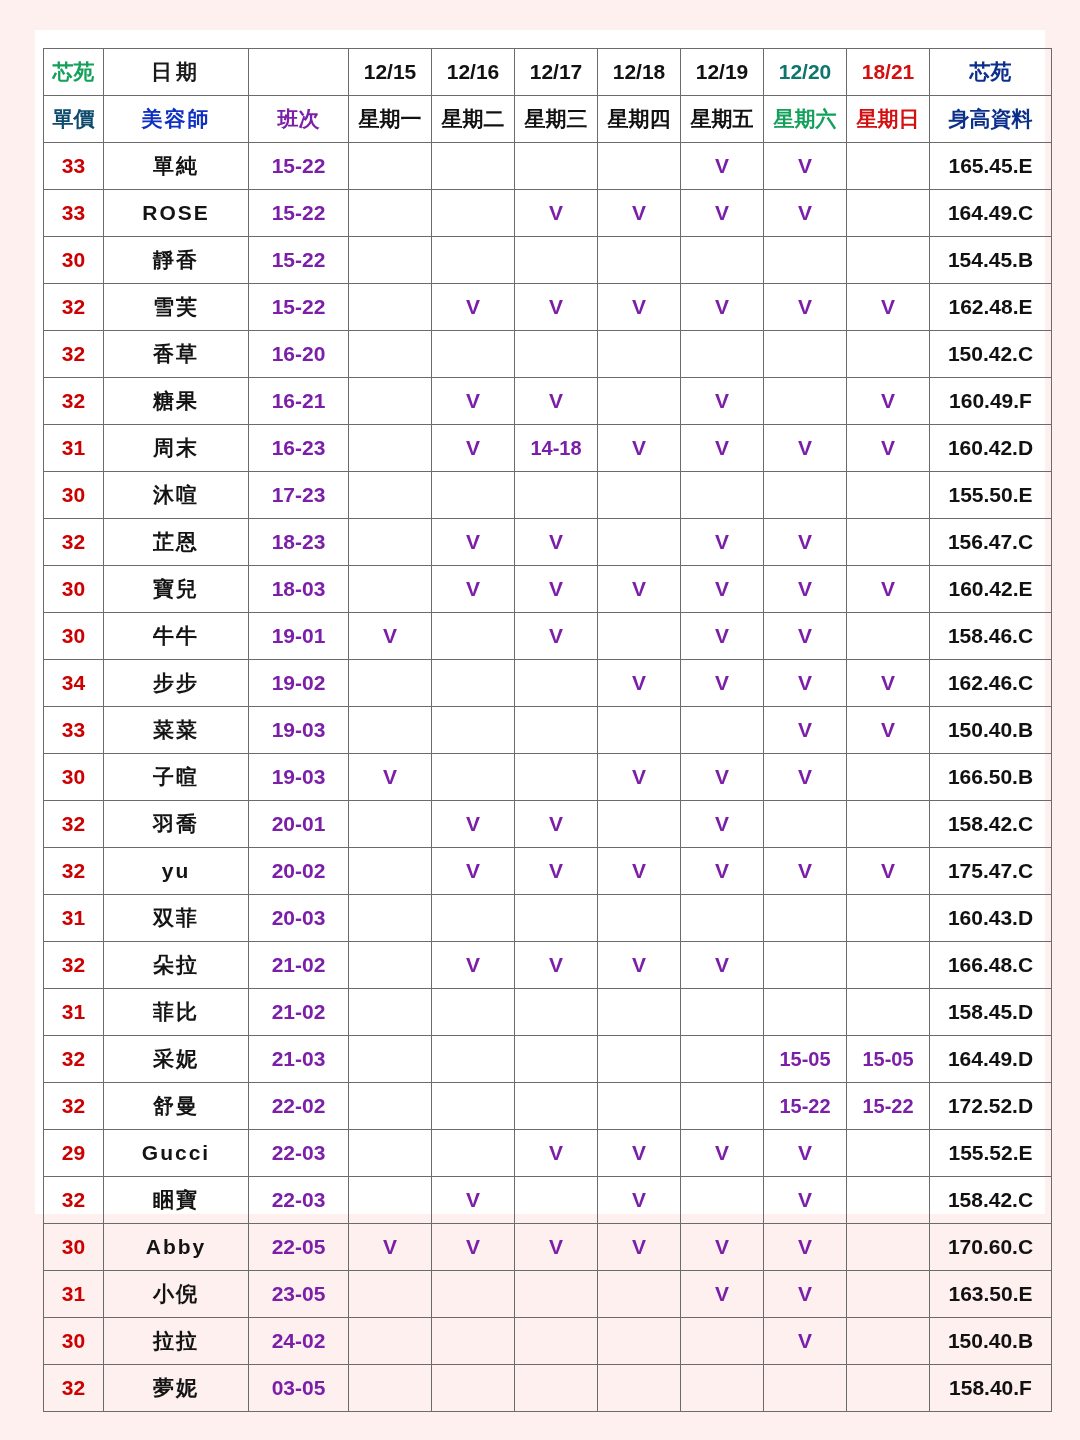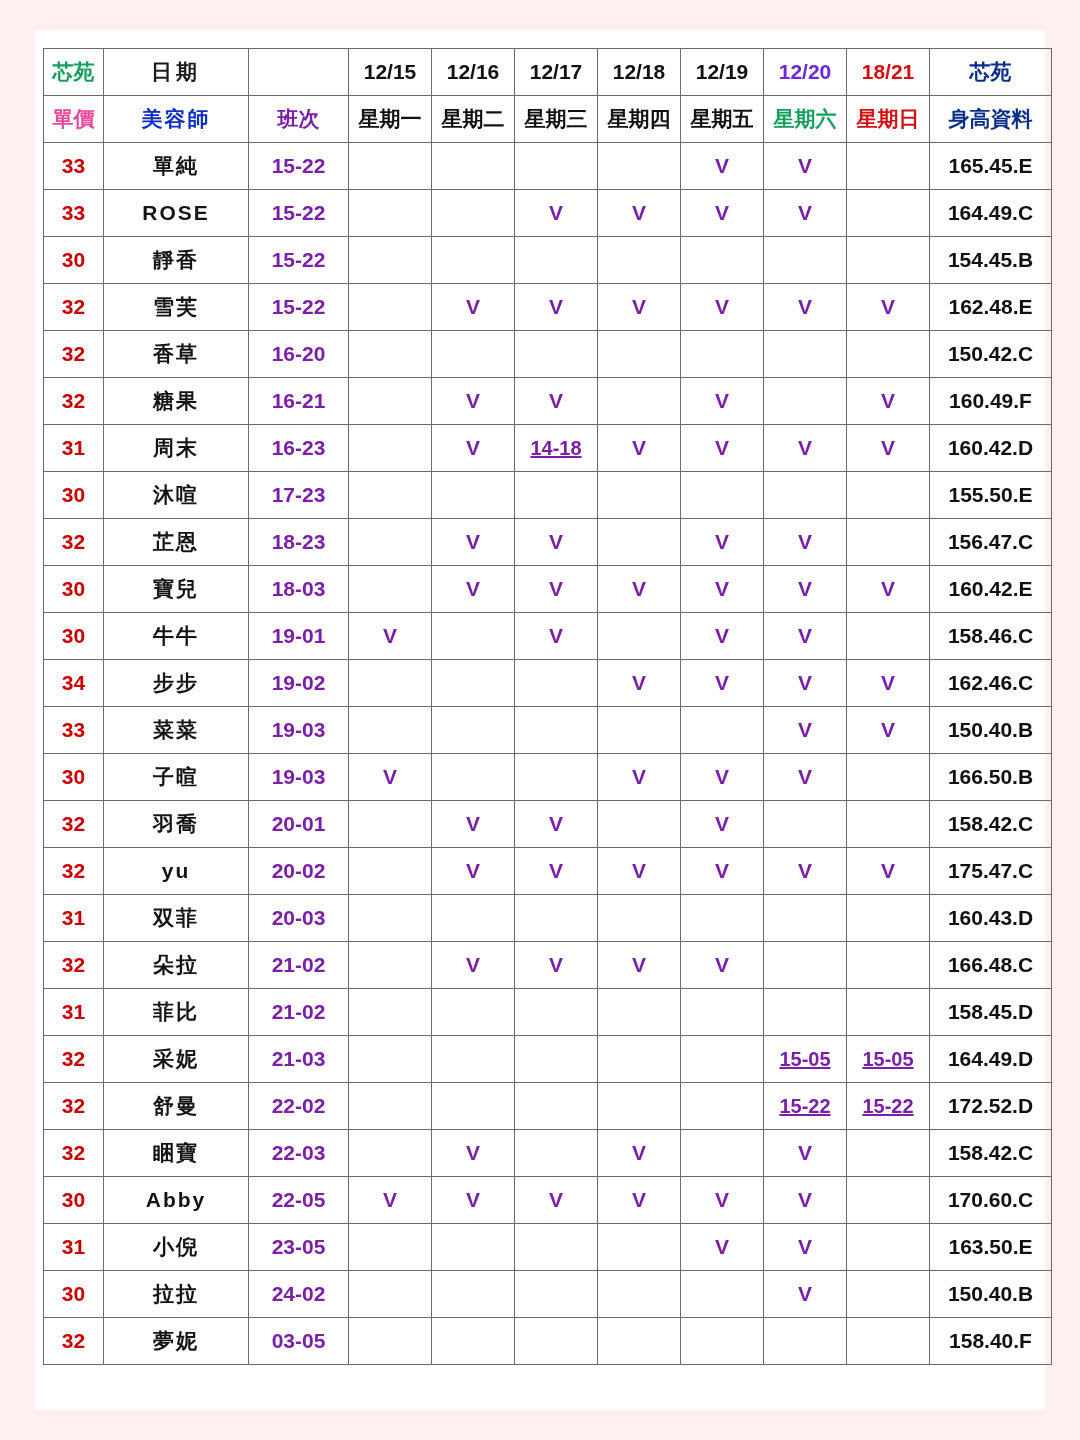--- a/index.html
+++ b/index.html
@@ -14,21 +14,21 @@
     box-sizing: border-box;
     background: #fdf0ee;
     padding: 30px 35px;
     display: flex;
     justify-content: center;
     align-items: flex-start;
   }
   .sheet {
     background: #ffffff;
     width: 1010px;
-    height: 1380px;
+    height: 1184px;
     box-sizing: border-box;
     padding: 18px 0 10px 8px;
   }
   table.schedule {
     border-collapse: collapse;
     table-layout: fixed;
     width: 980px;
     margin: 0 auto;
   }
   table.schedule td {
@@ -54,29 +54,29 @@
   }
   .hdr-date {
     color: #1a1a1a;
     font-size: 27px;
     letter-spacing: 4px;
   }
   .hdr-md {
     color: #111111;
     font-size: 22px;
   }
-  .hdr-md.sat { color: #6d28d9; }
+  .hdr-md.sat { color: #0f766e; }
   .hdr-md.sun { color: #d30f10; }
   .hdr-right {
     color: #0b2f8a;
     font-size: 20px;
   }
   
   .hdr-unit {
-    color: #ec4899;
+    color: #0c4a6e;
     font-size: 19px;
   }
   .hdr-staff {
     color: #1030c4;
     font-size: 27px;
     letter-spacing: 2px;
   }
   .hdr-shift {
     color: #7b1fa8;
     font-size: 21px;
@@ -103,21 +103,21 @@
     letter-spacing: 2px;
   }
   .cell-shift {
     color: #7b1fa8;
     font-size: 21px;
   }
   .cell-mark {
     color: #7b1fa8;
     font-size: 21px;
   }
-  .cell-mark.range { font-size: 20px; text-decoration: underline; }
+  .cell-mark.range { font-size: 20px; }
   .cell-info {
     color: #111111;
     font-size: 21px;
     margin-top: 30px;
   }
 </style>
 </head>
 <body>
 
 <div class="page">
@@ -432,20 +432,33 @@
             <td class="cell-mark"></td>
             <td class="cell-mark"></td>
             <td class="cell-mark"></td>
             <td class="cell-mark"></td>
             <td class="cell-mark"></td>
             <td class="cell-mark range">15-22</td>
             <td class="cell-mark range">15-22</td>
             <td class="cell-info">172.52.D</td>
           </tr>
           <tr>
+            <td class="cell-price">29</td>
+            <td class="cell-name">Gucci</td>
+            <td class="cell-shift">22-03</td>
+            <td class="cell-mark"></td>
+            <td class="cell-mark"></td>
+            <td class="cell-mark">V</td>
+            <td class="cell-mark">V</td>
+            <td class="cell-mark">V</td>
+            <td class="cell-mark">V</td>
+            <td class="cell-mark"></td>
+            <td class="cell-info">155.52.E</td>
+          </tr>
+          <tr>
             <td class="cell-price">32</td>
             <td class="cell-name">睏寶</td>
             <td class="cell-shift">22-03</td>
             <td class="cell-mark"></td>
             <td class="cell-mark">V</td>
             <td class="cell-mark"></td>
             <td class="cell-mark">V</td>
             <td class="cell-mark"></td>
             <td class="cell-mark">V</td>
             <td class="cell-mark"></td>

